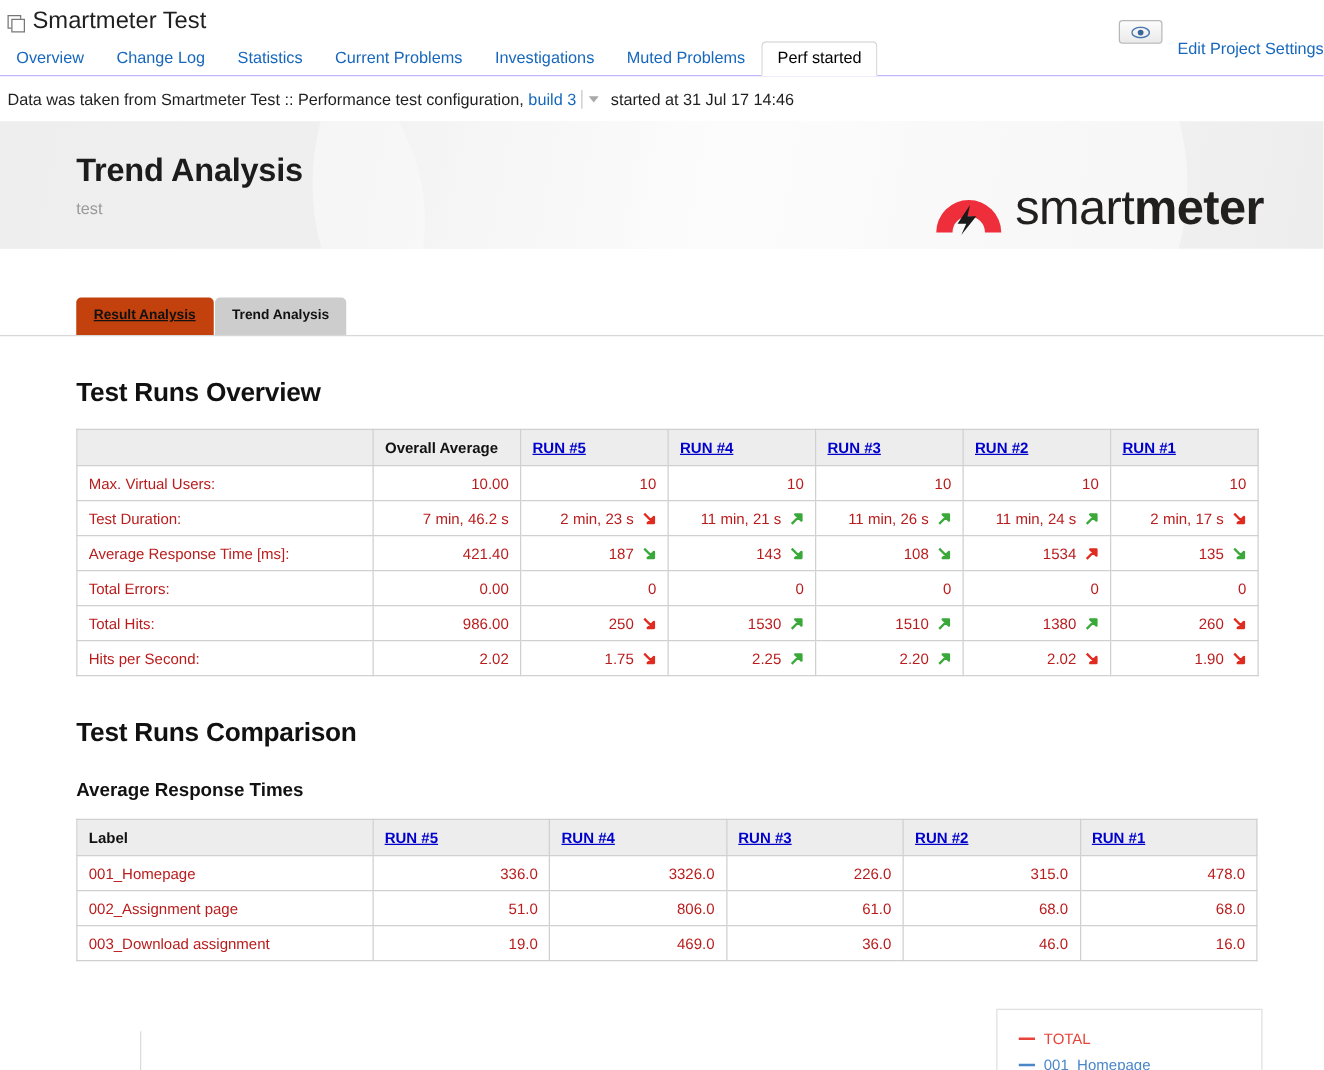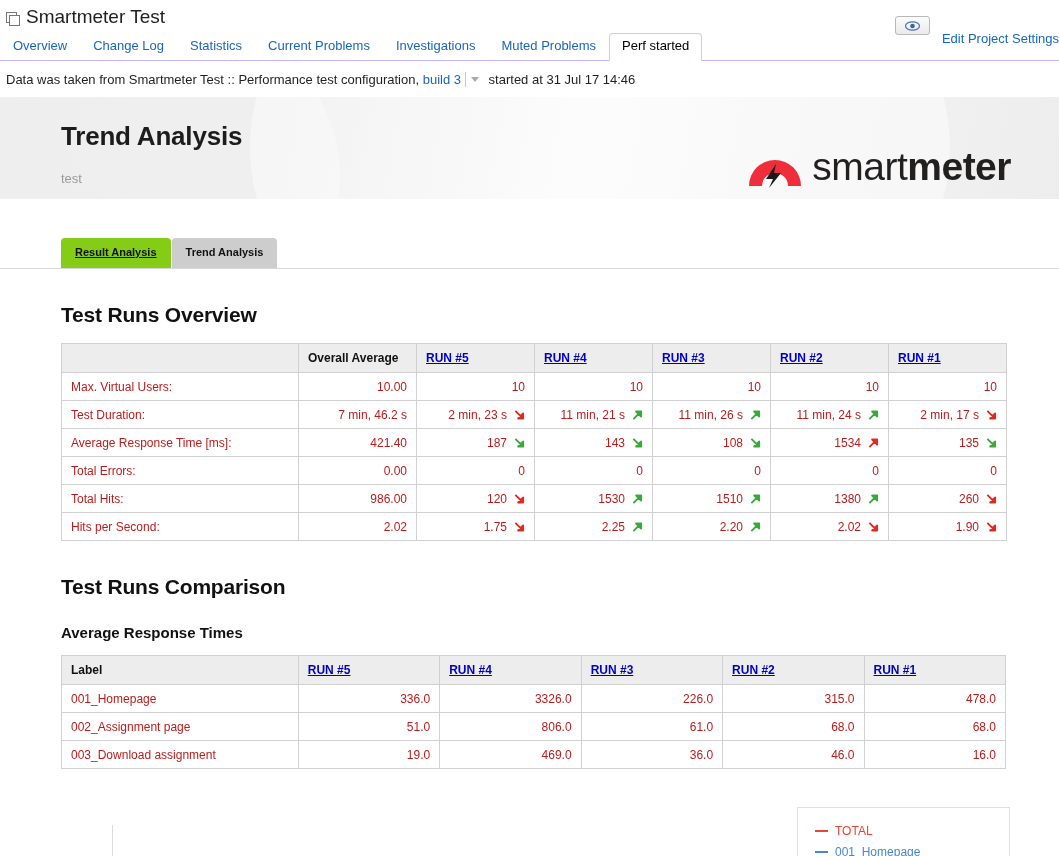--- a/index.html
+++ b/index.html
@@ -162,21 +162,21 @@
     padding: 24px 0 0 61px;
   }
   .banner-title {
     font-size: 26px;
     font-weight: bold;
     color: #1c1c1c;
     line-height: 30px;
     letter-spacing: -0.2px;
   }
   .banner-sub {
-    margin-top: 20px;
+    margin-top: 8px;
     font-size: 13px;
     color: #9a9a9a;
   }
   .logo {
     position: absolute;
     right: 48px; top: 45px;
     z-index: 3;
     display: flex;
     align-items: center;
     gap: 8px;
@@ -200,21 +200,21 @@
     height: 70px;
   }
   .rep-tab {
     font-size: 11px;
     font-weight: bold;
     padding: 8px 14px 9px 14px;
     border-radius: 4px 4px 0 0;
     cursor: pointer;
     line-height: 13px;
   }
-  .rep-tab.inactive { background: #84cc16; color: #111; }
+  .rep-tab.inactive { background: #c2410c; color: #111; }
   .rep-tab.inactive .rt-label { text-decoration: underline; }
   .rep-tab.active { background: #cdcdcd; color: #111; cursor: default; }
 
   
   .content { padding: 0 0 0 61px; }
 
   h2.sec {
     font-size: 21px;
     font-weight: bold;
     color: #111;
@@ -583,21 +583,21 @@
         </tr>
         <tr>
           <td class="lbl">Total Hits:</td>
           <td class="num">
             <span class="cellwrap">
               <span>986.00</span>
             </span>
           </td>
           <td class="num">
             <span class="cellwrap">
-              <span>120</span>
+              <span>250</span>
               <span class="arrow">
                 <svg width="11" height="12" viewBox="0 0 12 12">
                   <path d="M1.5 1.5 L9 9 M4.5 9.8 L10 9.8 L10 4.3 Z" stroke="#e02b20" stroke-width="2" fill="#e02b20" stroke-linejoin="round"></path>
                 </svg>
               </span>
             </span>
           </td>
           <td class="num">
             <span class="cellwrap">
               <span>1530</span>

